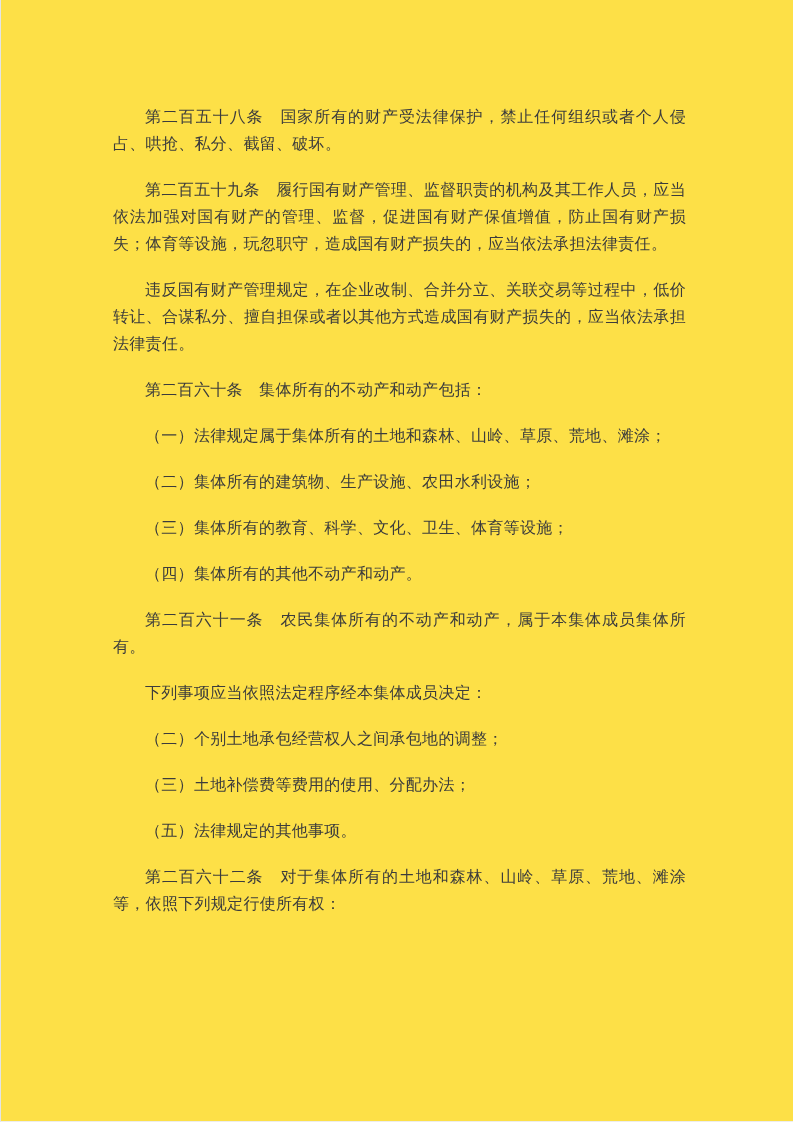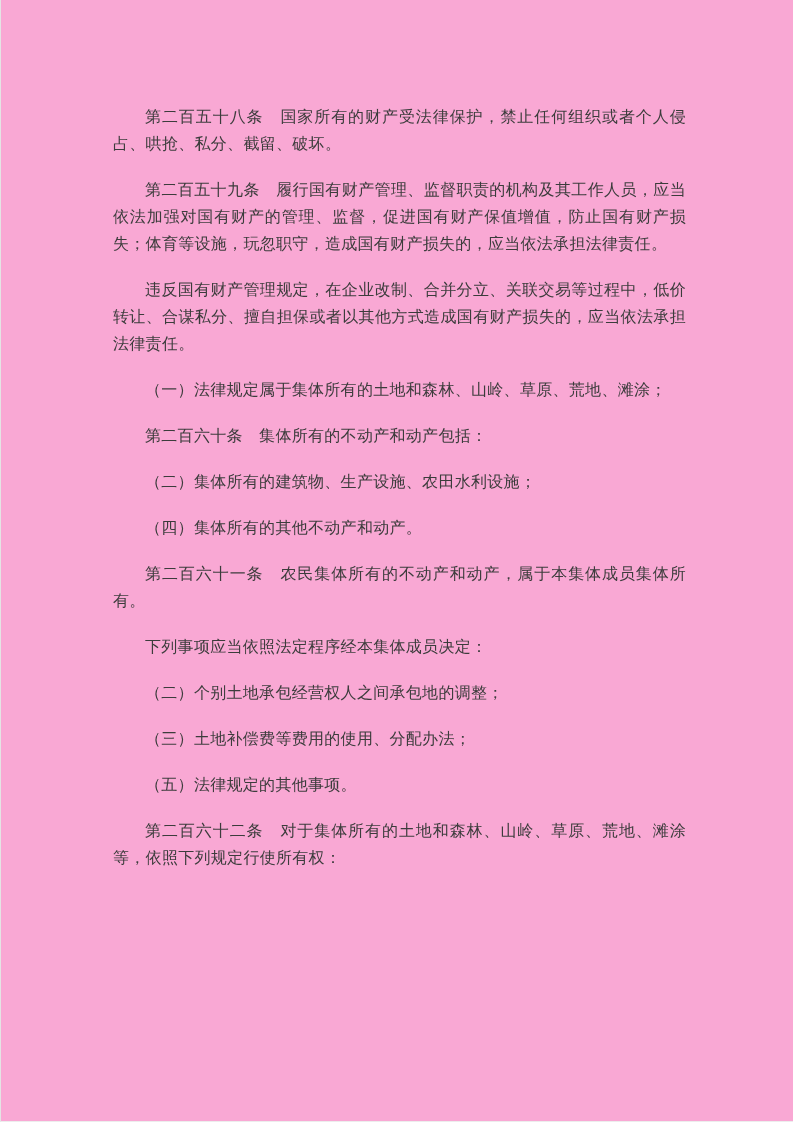--- a/index.html
+++ b/index.html
@@ -7,21 +7,21 @@
     width: 793px;
     height: 1122px;
     background: #ffffff;
     overflow: hidden;
     font-family: "Liberation Serif", "DejaVu Serif", serif;
   }
   .page {
     position: relative;
     width: 793px;
     height: 1122px;
-    background: #f9a8d4;
+    background: #fde047;
     border-left: 1px solid #e4e4e4;
     border-bottom: 1px solid #ededed;
   }
   .doc-body {
     position: absolute;
     left: 112px;
     top: 103px;
     width: 573px;
     color: #3c3c3c;
   }
@@ -35,23 +35,24 @@
   }
 </style>
 </head>
 <body>
 
 <div class="page">
   <div class="doc-body">
     <p>第二百五十八条　国家所有的财产受法律保护，禁止任何组织或者个人侵占、哄抢、私分、截留、破坏。</p>
     <p>第二百五十九条　履行国有财产管理、监督职责的机构及其工作人员，应当依法加强对国有财产的管理、监督，促进国有财产保值增值，防止国有财产损失；体育等设施，玩忽职守，造成国有财产损失的，应当依法承担法律责任。</p>
     <p>违反国有财产管理规定，在企业改制、合并分立、关联交易等过程中，低价转让、合谋私分、擅自担保或者以其他方式造成国有财产损失的，应当依法承担法律责任。</p>
+    <p>第二百六十条　集体所有的不动产和动产包括：</p>
     <p>（一）法律规定属于集体所有的土地和森林、山岭、草原、荒地、滩涂；</p>
-    <p>第二百六十条　集体所有的不动产和动产包括：</p>
     <p>（二）集体所有的建筑物、生产设施、农田水利设施；</p>
+    <p>（三）集体所有的教育、科学、文化、卫生、体育等设施；</p>
     <p>（四）集体所有的其他不动产和动产。</p>
     <p>第二百六十一条　农民集体所有的不动产和动产，属于本集体成员集体所有。</p>
     <p>下列事项应当依照法定程序经本集体成员决定：</p>
     <p>（二）个别土地承包经营权人之间承包地的调整；</p>
     <p>（三）土地补偿费等费用的使用、分配办法；</p>
     <p>（五）法律规定的其他事项。</p>
     <p>第二百六十二条　对于集体所有的土地和森林、山岭、草原、荒地、滩涂等，依照下列规定行使所有权：</p>
   </div>
 </div>
 

